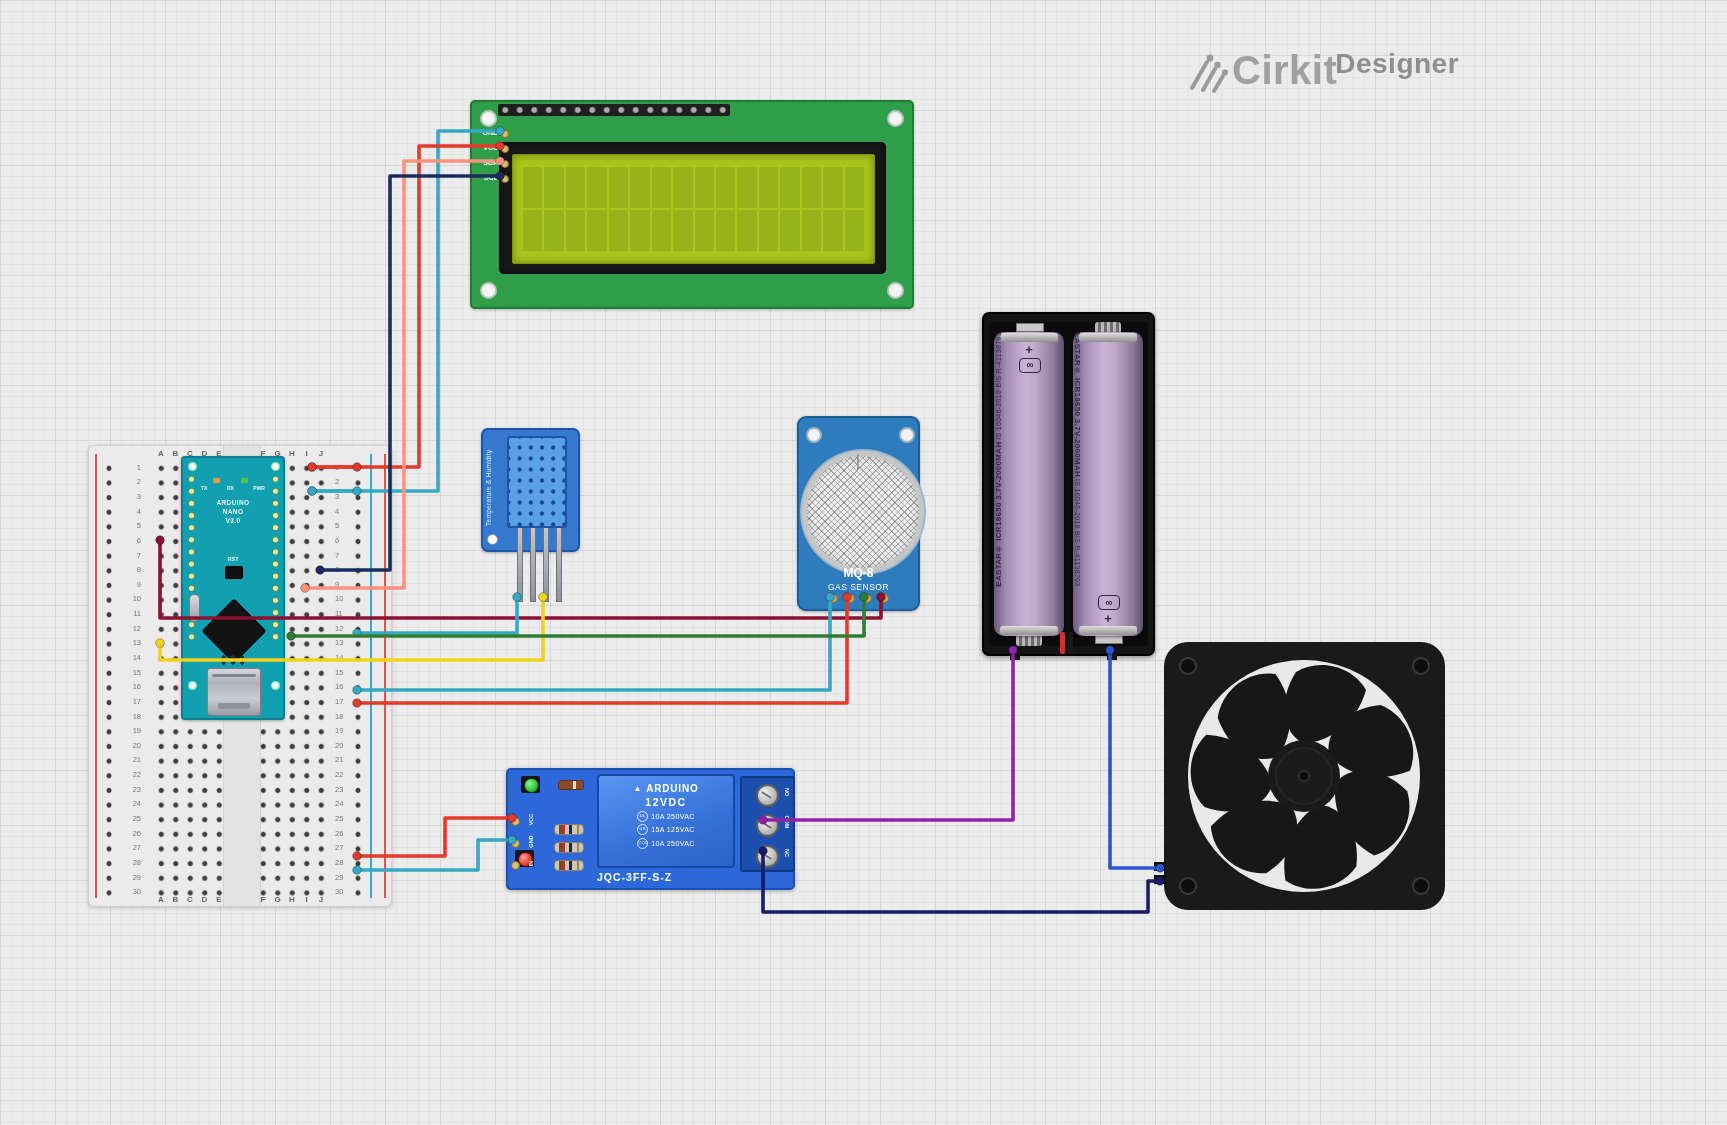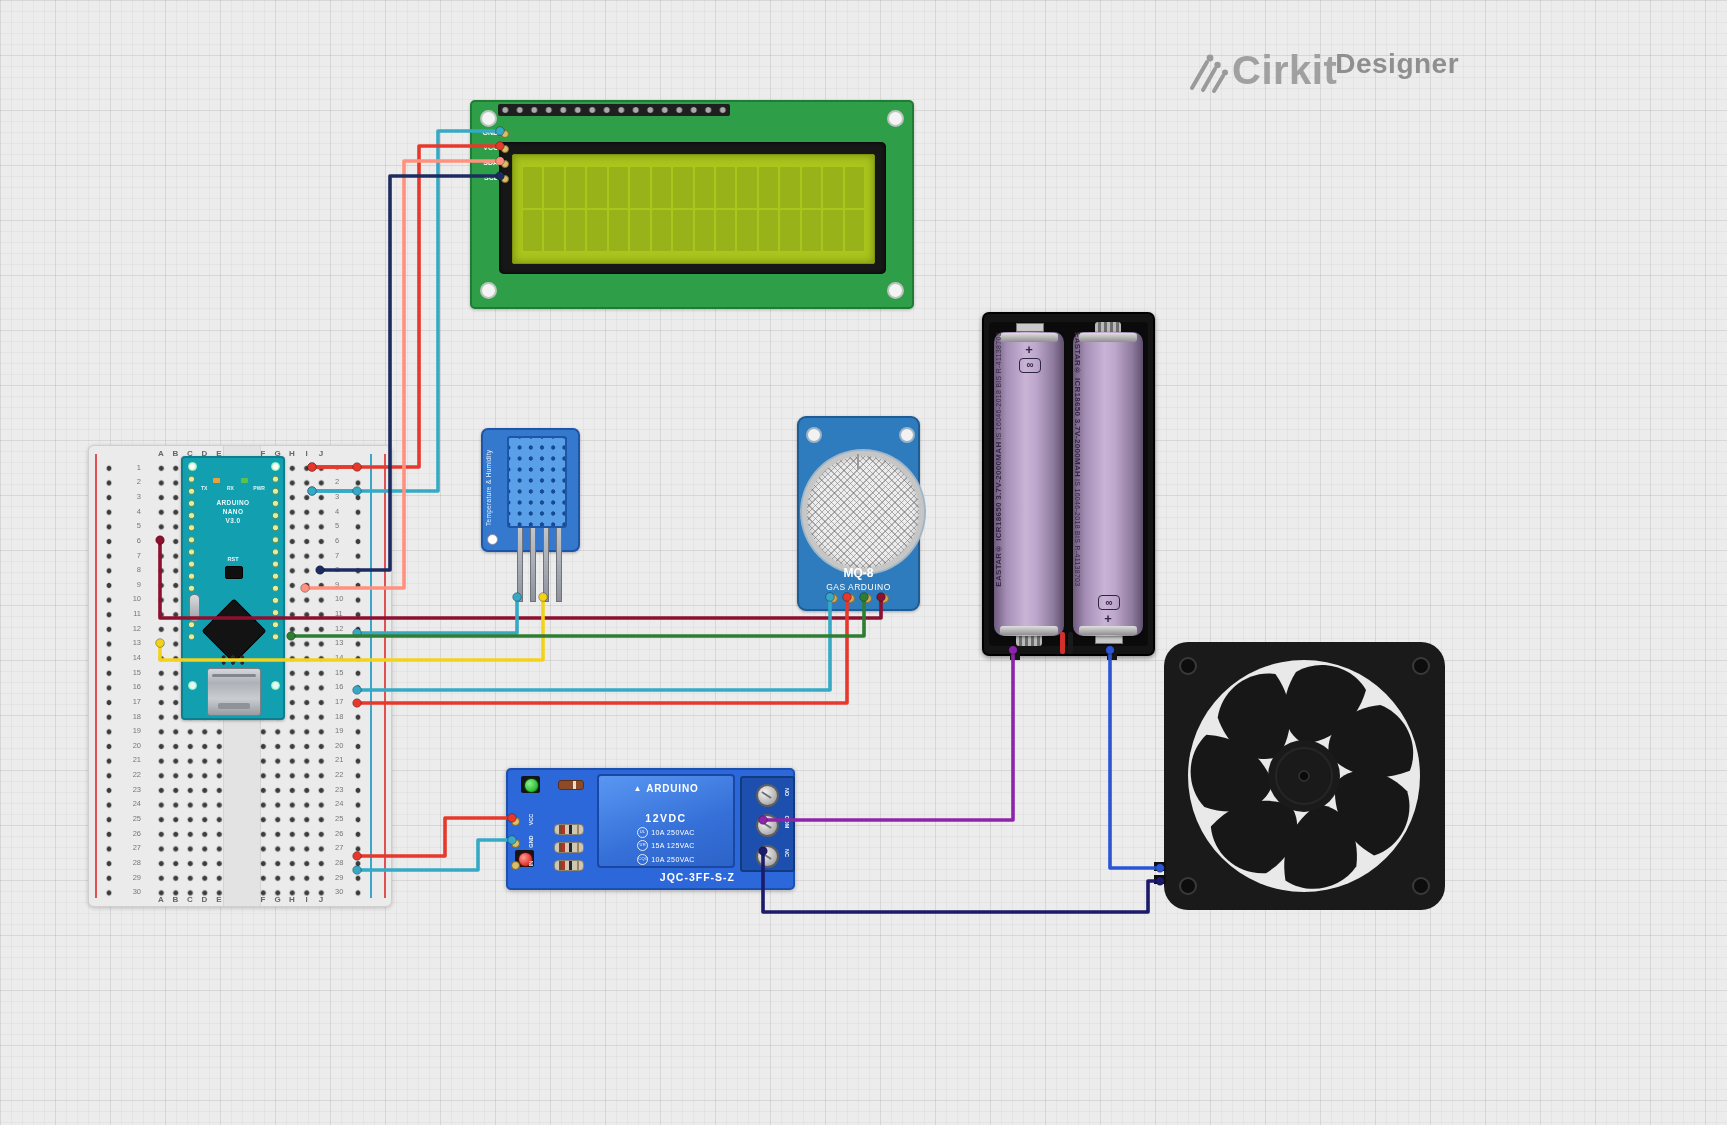--- a/index.html
+++ b/index.html
@@ -115,24 +115,24 @@
   .r-led.red{background:radial-gradient(circle at 35% 35%,#ff9d96,#e23c35 60%,#a01410);border:1px solid #5c0b08;}
   .r-pin{left:3px;width:7px;height:7px;border-radius:50%;background:#d8c06a;border:1px solid #7d6426;}
   .r-pinlabel{left:11px;width:24px;height:7px;font-size:5.5px;font-weight:bold;color:#eaf1ff;text-align:center;transform:rotate(-90deg);}
   .r-diode{left:50px;top:10px;width:24px;height:8px;background:linear-gradient(90deg,#8d4a26 0 60%,#e8e0d0 60% 72%,#8d4a26 72%);border:1px solid #5c2f15;border-radius:3px;}
   .r-res{left:46px;width:28px;height:9px;border:1px solid #8a8272;border-radius:4px;
     background:linear-gradient(90deg,#cfc7b2 0 4px,#6b4f2a 4px 7px,#b33326 7px 10px,#cfc7b2 10px 14px,#22263a 14px 17px,#cfc7b2 17px 22px,#98865f 22px 24px,#cfc7b2 24px);}
   .r-cube{left:89px;top:4px;width:138px;height:94px;background:linear-gradient(160deg,#5a97f2,#3570d8 60%,#2c63c8);border:2px solid #1a47a3;border-radius:4px;
     display:flex;flex-direction:column;align-items:center;padding-top:7px;box-sizing:border-box;color:#fff;}
   .r-brandrow{display:flex;align-items:center;gap:4px;font-size:10px;font-weight:bold;letter-spacing:.8px;}
   .r-logo{font-size:8px;}
-  .r-volt{font-size:10.5px;font-weight:bold;letter-spacing:1.5px;margin-top:18px;text-align:center;}
+  .r-volt{font-size:10.5px;font-weight:bold;letter-spacing:1.5px;margin-top:2px;text-align:center;}
   .r-rate{display:flex;align-items:center;gap:3px;font-size:7px;letter-spacing:.4px;margin-top:2.5px;}
   .cert{width:9px;height:9px;border:.5px solid rgba(255,255,255,.85);border-radius:50%;font-size:4px;line-height:8.5px;text-align:center;flex:0 0 auto;}
-  .r-model{left:89px;top:101px;width:138px;text-align:right;font-size:10.5px;font-weight:bold;color:#fff;letter-spacing:1px;}
+  .r-model{left:89px;top:101px;width:138px;text-align:left;font-size:10.5px;font-weight:bold;color:#fff;letter-spacing:1px;}
   .r-tblock{left:232px;top:6px;width:51px;height:92px;background:#1c4fae;border:2px solid #123a7e;border-radius:3px;}
   .r-screw{left:14px;width:19px;height:19px;border-radius:50%;background:radial-gradient(circle at 35% 35%,#f4f4f4,#b9b9b9 60%,#8a8a8a);border:2px solid #5f5f5f;}
   .r-screw:after{content:"";position:absolute;left:3px;top:8px;width:11px;height:2px;background:#6f6f6f;transform:rotate(33deg);}
   .r-tlabel{left:270px;width:16px;height:8px;font-size:5.5px;font-weight:bold;color:#fff;text-align:center;transform:rotate(90deg);}
 
   #wires{position:absolute;left:0;top:0;z-index:30;pointer-events:none;overflow:visible;}
 </style>
 </head>
 <body>
 
@@ -346,21 +346,21 @@
     <div class="abs dht-side">Temperature &amp; Humidity</div>
     <div class="abs dht-hole"></div>
   </div>
 
   <div class="abs mq2">
     <div class="abs mq2-hole" style="left:7px;"></div>
     <div class="abs mq2-hole" style="left:100px;"></div>
     <div class="abs mq2-circle"></div>
     <div class="abs mq2-slit"></div>
     <div class="abs mq2-title">MQ-8</div>
-    <div class="abs mq2-sub">GAS ARDUINO</div>
+    <div class="abs mq2-sub">GAS SENSOR</div>
     <div class="abs mq2-pin" style="left:29.5px;"></div>
     <div class="abs mq2-pin" style="left:46.5px;"></div>
     <div class="abs mq2-pin" style="left:63.5px;"></div>
     <div class="abs mq2-pin" style="left:80.5px;"></div>
   </div>
 
   <div class="abs battery">
     <div class="abs b-recess"></div>
     <div class="abs btab" style="left:32px;top:9px;"></div>
     <div class="abs bspring" style="left:111px;top:8px;"></div>

